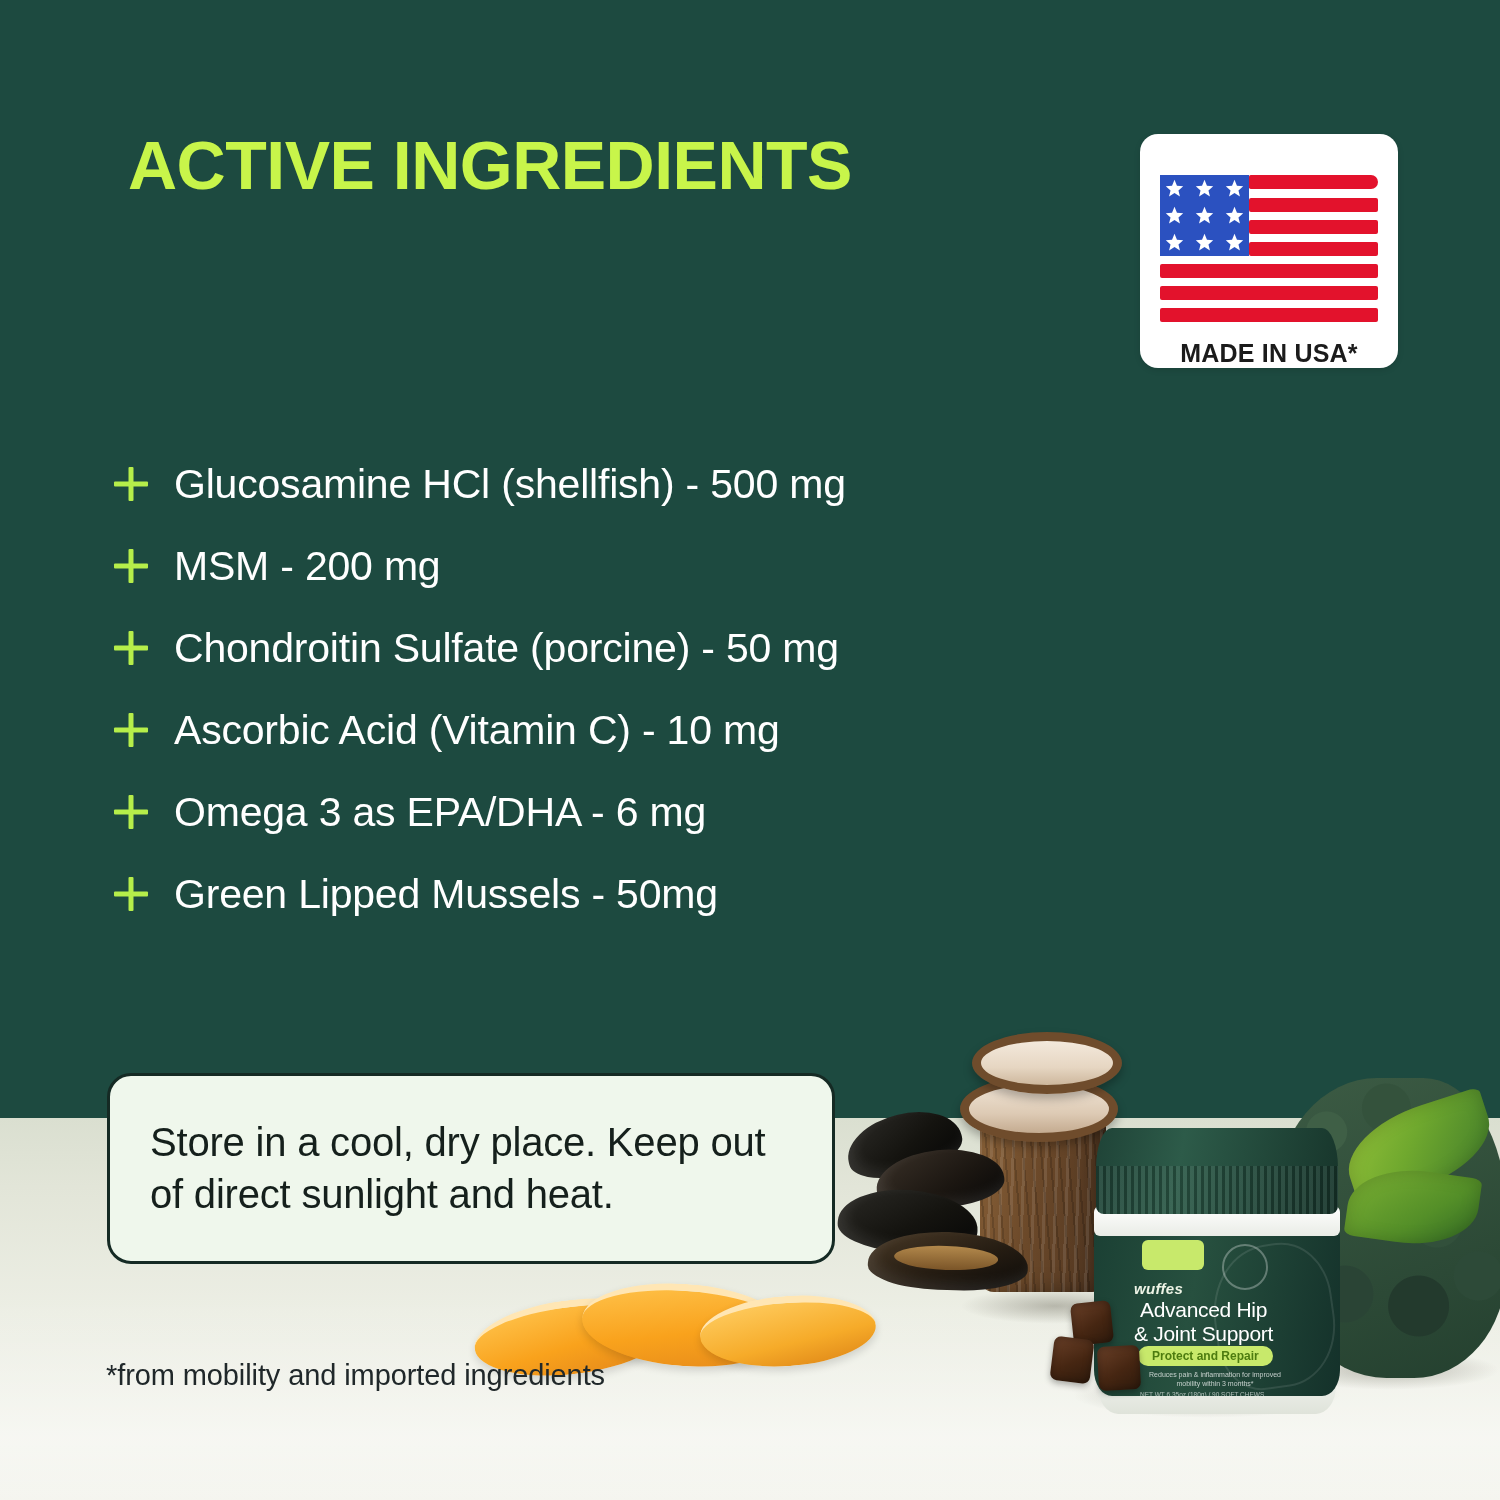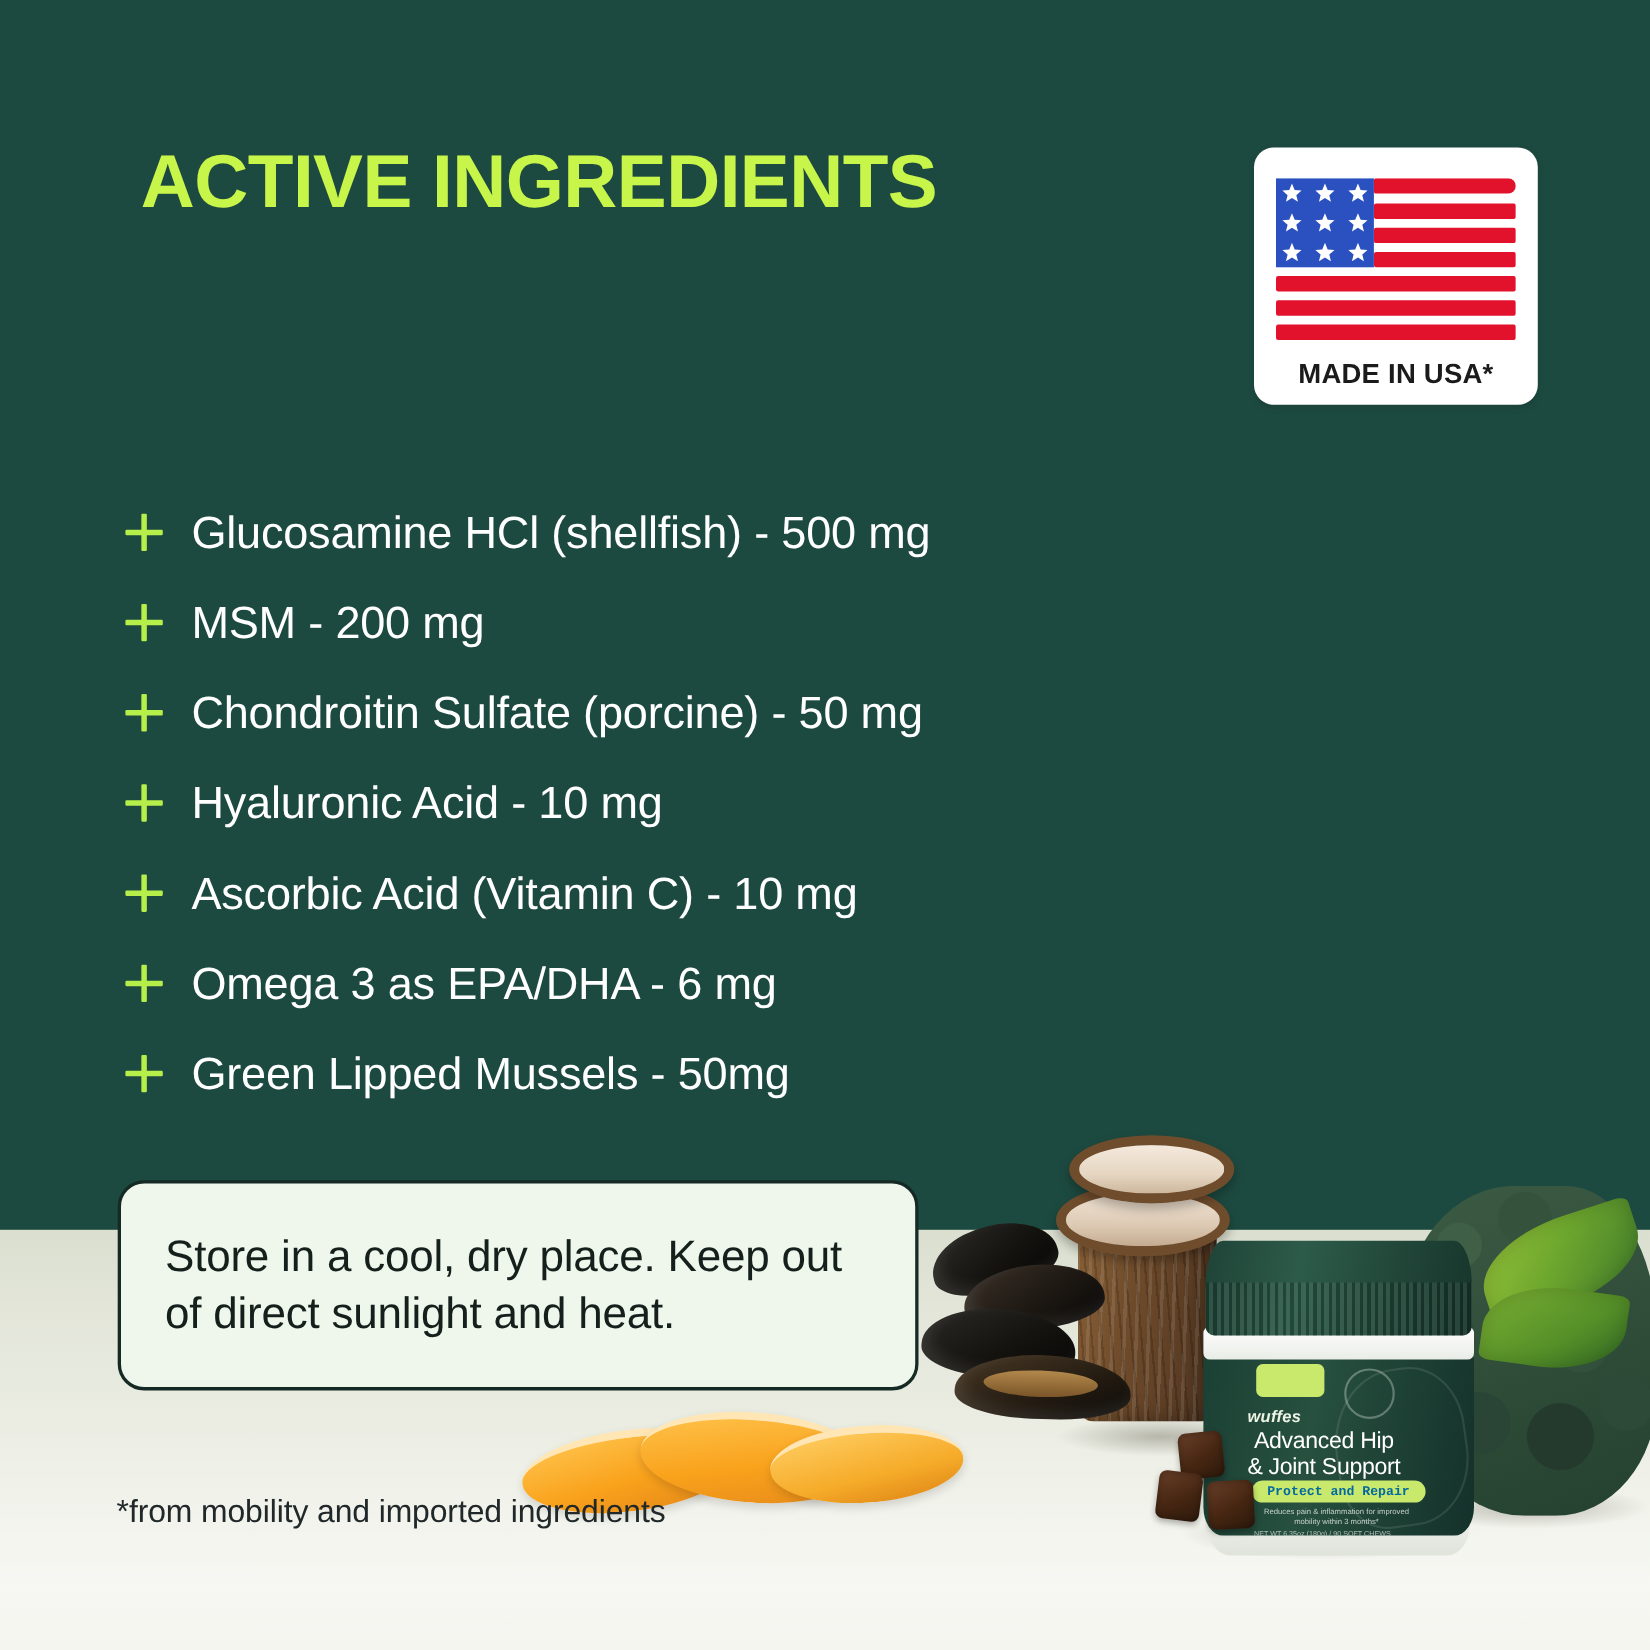--- a/index.html
+++ b/index.html
@@ -127,21 +127,21 @@
     left: 1140px;
     top: 134px;
     width: 258px;
     height: 234px;
     background: #ffffff;
     border-radius: 18px;
     box-shadow: 0 2px 6px rgba(0,0,0,.12);
     display: flex;
     flex-direction: column;
     align-items: center;
-    justify-content: center;
+    justify-content: flex-end;
     padding-top: 14px;
     box-sizing: border-box;
   }
   .flag {
     position: relative;
     width: 218px;
     height: 148px;
     overflow: hidden;
   }
   .stripe {
@@ -415,22 +415,21 @@
     letter-spacing: -.3px;
   }
   .jar-pill {
     position: absolute;
     left: 44px; top: 118px;
     padding: 3px 14px;
     background: #c8e96b;
     border-radius: 12px;
     font-size: 12px;
     font-weight: bold;
-    color: #0369a1;
-    font-family: Liberation Mono, monospace;
+    color: #4d7c0f;
   }
   .jar-fine {
     position: absolute;
     left: 46px; top: 142px;
     width: 150px;
     font-size: 7px;
     line-height: 1.35;
     color: rgba(255,255,255,.72);
   }
   .jar-net {
@@ -557,24 +556,20 @@
     <div class="ing-item">
       <span class="plus-icon"></span>
       <span class="ing-text">MSM - 200 mg</span>
     </div>
     <div class="ing-item">
       <span class="plus-icon"></span>
       <span class="ing-text">Chondroitin Sulfate (porcine) - 50 mg</span>
     </div>
     <div class="ing-item">
       <span class="plus-icon"></span>
-      <span class="ing-text">Hyaluronic Acid - 10 mg</span>
-    </div>
-    <div class="ing-item">
-      <span class="plus-icon"></span>
       <span class="ing-text">Ascorbic Acid (Vitamin C) - 10 mg</span>
     </div>
     <div class="ing-item">
       <span class="plus-icon"></span>
       <span class="ing-text">Omega 3 as EPA/DHA - 6 mg</span>
     </div>
     <div class="ing-item">
       <span class="plus-icon"></span>
       <span class="ing-text">Green Lipped Mussels - 50mg</span>
     </div>

